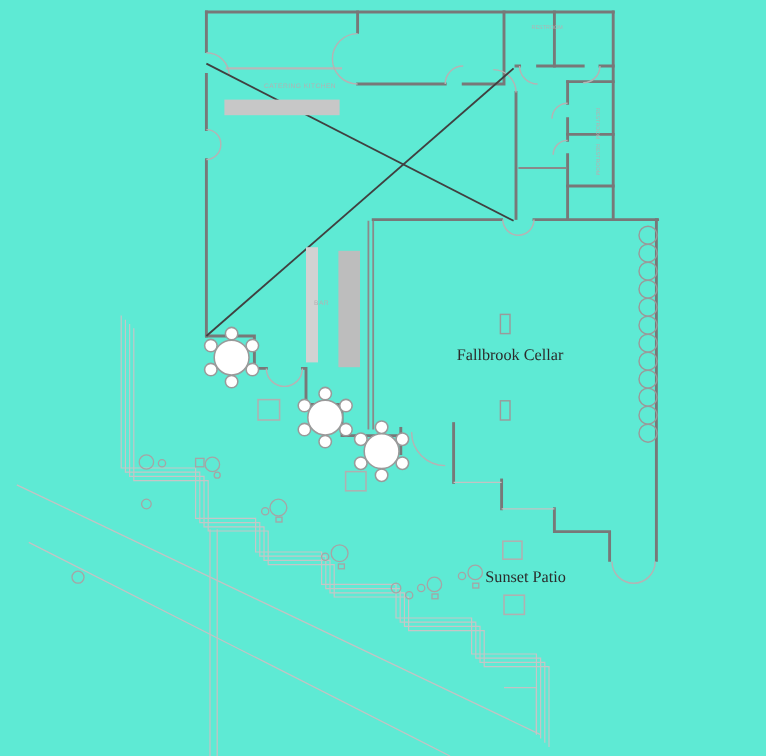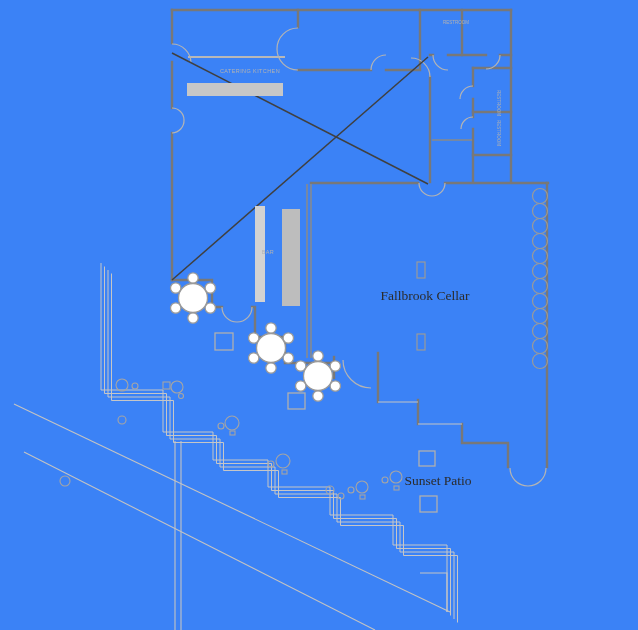--- a/index.html
+++ b/index.html
@@ -1,16 +1,16 @@
 <!DOCTYPE html>
 <html><head>
 <meta charset="utf-8">
 <style>
   html,body{margin:0;padding:0;background:#ffffff;width:638px;height:630px;overflow:hidden;}
-  #plan-wrap{width:638px;height:630px;position:relative;background:#3b82f6;}
+  #plan-wrap{width:638px;height:630px;position:relative;background:#5eead4;}
   svg{display:block;}
   .wall{stroke:#787878;stroke-width:2.4;fill:none;stroke-linecap:square;}
   .wall-thin{stroke:#8a8a8a;stroke-width:1.5;fill:none;}
   .door{stroke:#b4b4b4;stroke-width:1.2;fill:none;}
   .lite{stroke:#c3c3c3;stroke-width:1.1;fill:none;}
   .counter-edge{stroke:#b8b8b8;stroke-width:2;fill:none;}
   .xline{stroke:#404040;stroke-width:1.5;fill:none;}
   .furniture{stroke:#9a9a9a;stroke-width:1.3;fill:#ffffff;}
   .outline-only{stroke:#9a9a9a;stroke-width:1.2;fill:none;}
   .planter{stroke:#b0b0b0;stroke-width:1.3;fill:none;}

